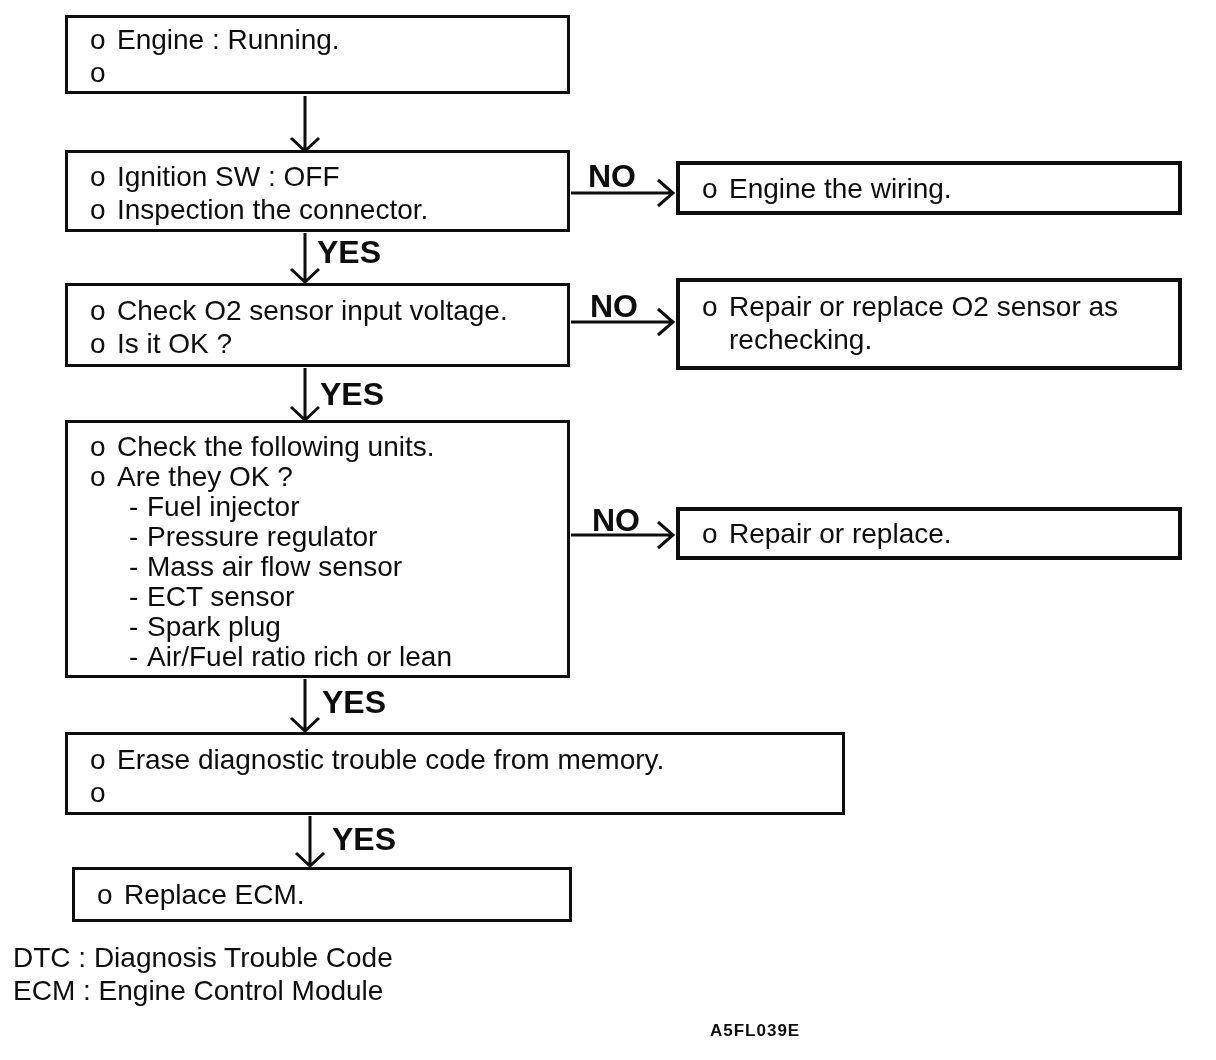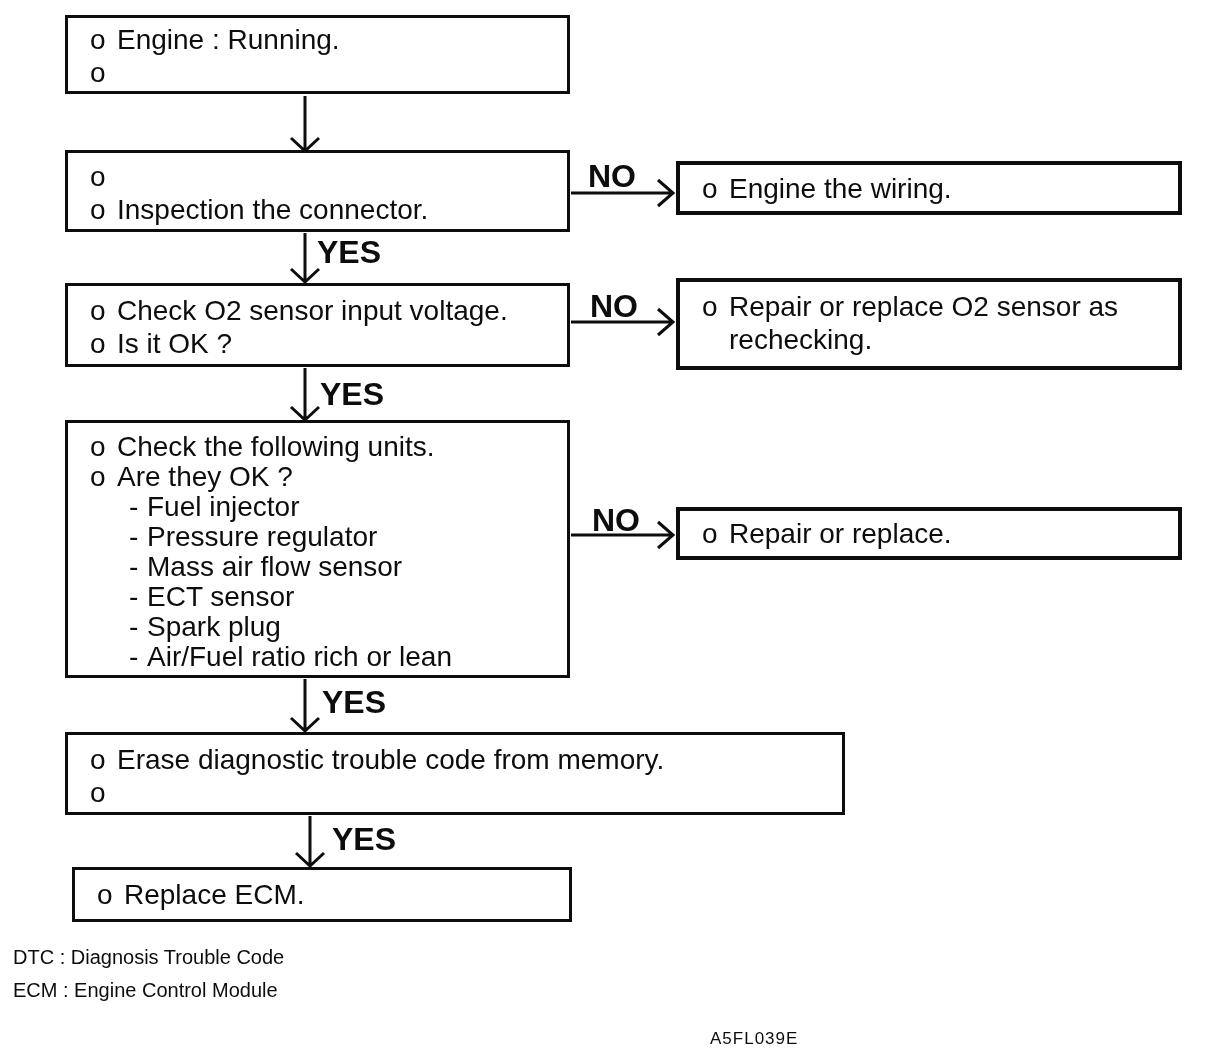--- a/index.html
+++ b/index.html
@@ -13,22 +13,22 @@
   }
   .box.thick{border-width:4px;}
   .box.center{display:flex;flex-direction:column;justify-content:center;}
   .line{display:flex;align-items:baseline;font-size:28px;line-height:33px;padding-left:22px;white-space:nowrap;}
   .tight .line{line-height:30px;}
   .bullet{flex:none;width:27px;}
   .line.dash{padding-left:61px;}
   .line.dash .bullet{width:18px;}
   .branch-label{position:absolute;font-size:32px;font-weight:700;line-height:28px;white-space:nowrap;}
   .connectors{position:absolute;left:0;top:0;width:1216px;height:1060px;pointer-events:none;}
-  .footnotes{position:absolute;left:13px;top:941px;font-size:20px;line-height:33px;}
-  .figure-code{position:absolute;left:710px;top:1021px;font-size:17px;font-weight:400;letter-spacing:1px;margin-top:8px;}
+  .footnotes{position:absolute;left:13px;top:941px;font-size:28px;line-height:33px;}
+  .figure-code{position:absolute;left:710px;top:1021px;font-size:17px;font-weight:700;letter-spacing:1px;}
 </style>
 </head>
 <body>
 
 <div class="canvas">
 
   <svg class="connectors" viewBox="0 0 1216 1060" xmlns="http://www.w3.org/2000/svg">
     <g stroke="#0d0d0d" stroke-width="3" fill="none">
 
       <path d="M305 96 L305 149 M291 138 L305 151 L319 138"></path>
@@ -49,20 +49,21 @@
       <span class="txt">Engine : Running.</span>
     </div>
     <div class="line">
       <span class="bullet">o</span>
     </div>
   </div>
 
   <div class="box" style="left:65px;top:150px;width:505px;height:82px;padding-top:7px;">
     <div class="line">
       <span class="bullet">o</span>
+      <span class="txt">Ignition SW : OFF</span>
     </div>
     <div class="line">
       <span class="bullet">o</span>
       <span class="txt">Inspection the connector.</span>
     </div>
   </div>
 
   <div class="branch-label" style="left:588px;top:162px;">NO</div>
 
   <div class="box thick center" style="left:676px;top:161px;width:506px;height:54px;">

